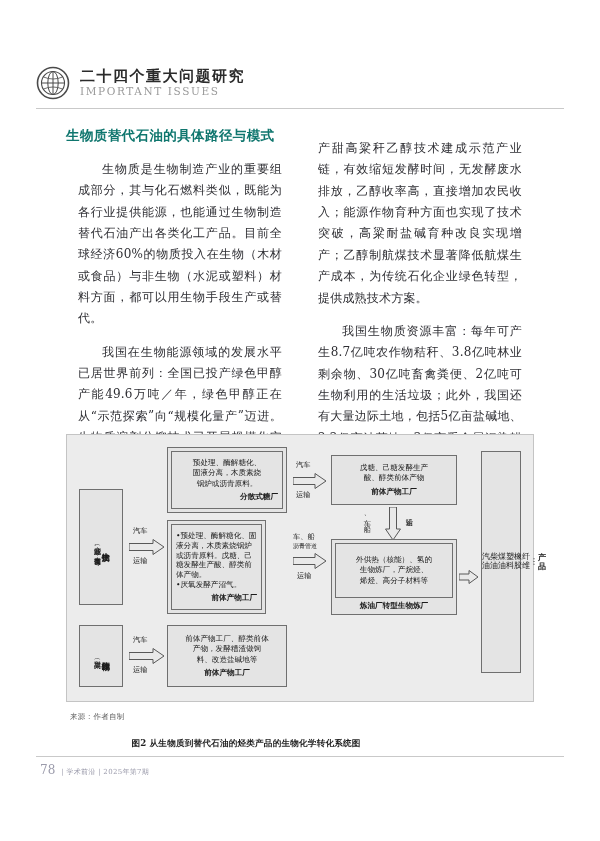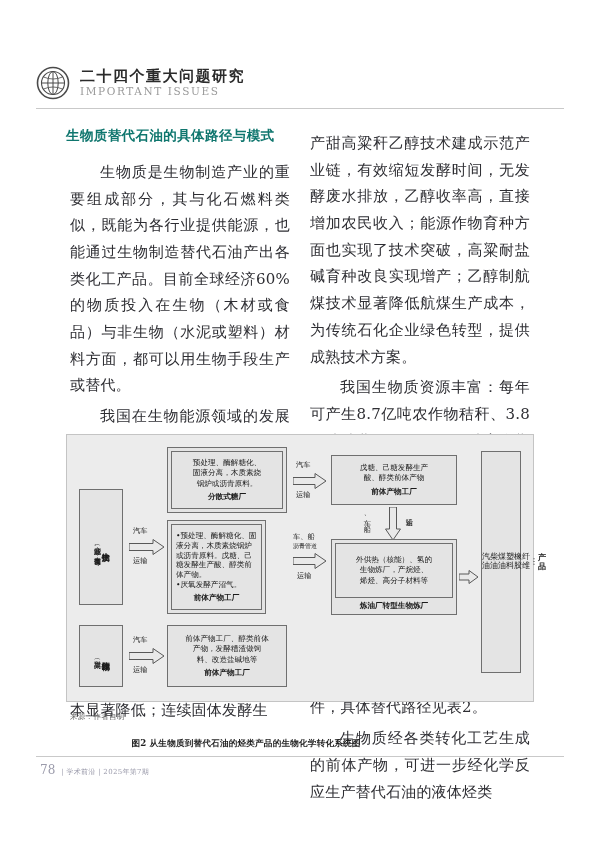--- a/index.html
+++ b/index.html
@@ -72,22 +72,22 @@
 
   .article-title {
     font-size: 13.5px;
     font-weight: bold;
     color: #0f766e;
     letter-spacing: 0.4px;
     margin: 0 0 14px 0;
     line-height: 1.4;
   }
   p.body {
-    margin: 4px;
-    font-size: 15px;
+    margin: 12px;
+    font-size: 12px;
     line-height: 1.78;
     color: #2e2e33;
     text-align: justify;
     text-justify: inter-ideograph;
     text-indent: 2em;
     letter-spacing: 0.2px;
   }
   p.body + p.body { margin-top: 0; }
 
   
@@ -124,21 +124,21 @@
     padding: 3px;
   }
   .node.dbl > .inner {
     border: 1px solid #6f6f6f;
     width: 100%;
     box-sizing: border-box;
     padding: 3px 4px;
     display: flex;
     flex-direction: column;
     justify-content: center;
-    align-items: center;
+    align-items: flex-end;
     flex: 1 1 auto;
   }
   .node .lines { width: 100%; }
   .node .lines div { white-space: nowrap; }
   .node .caption-line {
     font-weight: bold;
     margin-top: 3px;
     white-space: nowrap;
   }
   .node .bullet-block {

